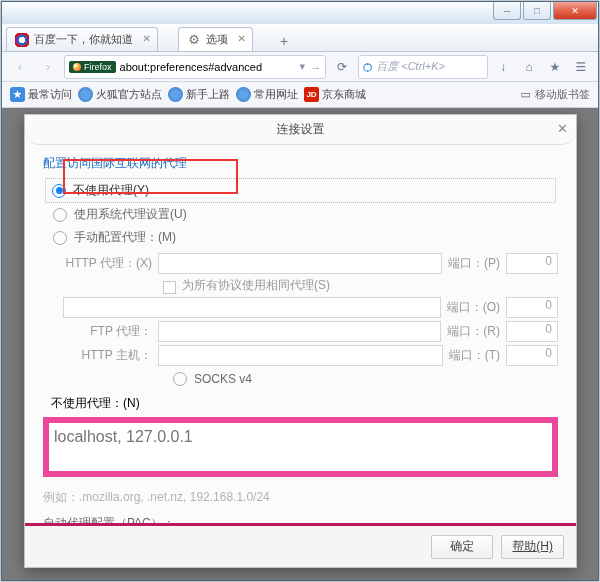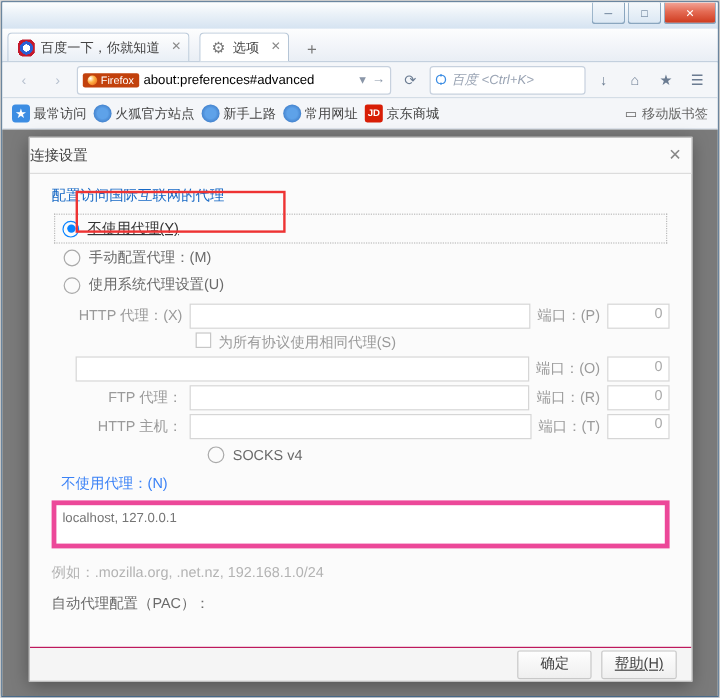--- a/index.html
+++ b/index.html
@@ -4,75 +4,75 @@
 <style>
   * { box-sizing: border-box; font-family: "Microsoft YaHei", "Segoe UI", sans-serif; }
   body { margin: 0; background: #e0e0e0; width: 600px; height: 582px; overflow: hidden; font-size: 12px; }
 
   .win { width: 598px; height: 580px; margin: 1px; background: #fff; border: 1px solid #4a6b8a; display: flex; flex-direction: column; box-shadow: 0 0 3px rgba(0,0,0,0.3);}
   .titlebar { height: 22px; background: linear-gradient(#fdfefe,#eaf1f8 45%,#d5e3f1); display:flex; justify-content:flex-end; align-items:flex-start;}
   .titlebar .ctl { width:28px; height:18px; margin:0 1px; border:1px solid #8aa6bf; border-top:none; background:linear-gradient(#f4f8fb,#dce8f4); display:flex;align-items:center;justify-content:center; font-size:9px; color:#526a85; border-radius:0 0 3px 3px;}
   .titlebar .close { background:linear-gradient(#f3a597,#e46b54 45%,#cf3b1f); color:#fff; width:44px;}
 
   .tabstrip { height:28px; background:linear-gradient(#fdfdfe,#e9eef5); border-bottom:1px solid #b5c5d6; display:flex; align-items:flex-end; padding:0 4px;}
-  .tab { display:flex; align-items:center; height:24px; padding:0 24px 0 8px; border:1px solid #b5c5d6; border-bottom:none; border-radius:4px 4px 0 0; margin-right:8px; background:linear-gradient(#fefefe,#e9eff6); font-size:11px; color:#444; position:relative; max-width:160px;}
+  .tab { display:flex; align-items:center; height:24px; padding:0 24px 0 8px; border:1px solid #b5c5d6; border-bottom:none; border-radius:4px 4px 0 0; margin-right:20px; background:linear-gradient(#fefefe,#e9eff6); font-size:11px; color:#444; position:relative; max-width:160px;}
   .tab.active { background:#fff; }
   .tab .x { position:absolute; right:6px; top:5px; font-size:10px; color:#888;}
   .tab .fav { width:14px;height:14px;margin-right:5px; }
   .baidu-fav{ background:radial-gradient(circle,#fff 30%,#2a5fd4 31% 55%,#c4192c 56% 80%, transparent 81%); border-radius:2px;}
   .gear-fav{ color:#777; font-size:13px; display:inline-flex;align-items:center;justify-content:center;}
   .newtab { width:22px; height:20px; display:flex;align-items:center;justify-content:center; color:#777; font-size:14px;}
 
   .navbar { height:30px; background:#f4f6f9; border-bottom:1px solid #cdd6e1; display:flex; align-items:center; padding:2px 6px; gap:4px;}
   .navbtn { width:24px;height:24px; border:1px solid transparent; border-radius:3px; display:flex;align-items:center;justify-content:center; color:#6b7c92;}
   .navbtn.disabled{ color:#b7c1cf;}
   .url { flex:1; height:24px; border:1px solid #c7d1de; border-radius:3px; background:#fff; display:flex; align-items:center; padding:0 4px; font-size:11px;}
-  .ffx { background:#c2410c; color:#fff; font-size:9px; padding:1px 4px; border-radius:2px; margin-right:4px; display:flex; align-items:center;}
+  .ffx { background:#14532d; color:#fff; font-size:9px; padding:1px 4px; border-radius:2px; margin-right:4px; display:flex; align-items:center;}
   .ffx::before{content:""; width:8px;height:8px; background:radial-gradient(circle at 30% 30%,#fff,#ffb347 40%,#e55b13); border-radius:50%; margin-right:3px;}
   .urlrt { margin-left:auto; display:flex; gap:5px; color:#8a96a8; font-size:11px;}
   .search { width:130px; height:24px; border:1px solid #c7d1de; border-radius:3px; background:#fff; display:flex; align-items:center; padding:0 4px; color:#9aa4b4; font-size:11px; font-style:italic;}
   .toolbtn{ width:22px;height:22px; display:flex;align-items:center;justify-content:center; color:#6b7c92;}
 
   .bmbar { height:26px; background:#f4f6f9; border-bottom:1px solid #cdd6e1; display:flex; align-items:center; padding:0 8px; gap:6px;}
   .bm { display:flex; align-items:center; gap:3px; font-size:11px; color:#444;}
   .ico { width:15px;height:15px; display:inline-flex;align-items:center;justify-content:center; font-size:11px;}
   .ico-ff{ background:radial-gradient(circle,#5ea2e9 40%,#2b66b4); border-radius:50%;}
   .ico-star{background:#3c8de3;border-radius:3px;color:#fff;}
   .ico-jd{background:#d81e06;color:#fff;font-size:8px;font-weight:bold;border-radius:2px;}
   .bmrt{ margin-left:auto; display:flex; align-items:center; gap:4px; color:#666; font-size:11px;}
 
   .content { flex:1; background:#7a7a7a; padding:6px; position:relative;}
   .dialog { position:absolute; left:22px; top:6px; width:553px; height:454px; background:#fbfbfb; border:1px solid #c2c2c2; box-shadow:0 4px 14px rgba(0,0,0,0.35); display:flex; flex-direction:column;}
-  .dlg-title{ height:30px; border-bottom:1px solid #dcdcdc; display:flex; align-items:center; justify-content:flex-start; position:relative; font-size:12px; color:#444; background:#fafafa;}
+  .dlg-title{ height:30px; border-bottom:1px solid #dcdcdc; display:flex; align-items:center; justify-content:center; position:relative; font-size:12px; color:#444; background:#fafafa;border-radius:15px;}
   .dlg-close{ position:absolute; right:8px; top:6px; font-size:13px; color:#888;}
   .dlg-body{ flex:1; padding:10px 18px 4px 18px; color:#555; overflow:hidden;}
   .subtitle{ color:#1769c5; font-size:12px; margin-bottom:6px;}
   .redbox{ position:absolute; left:38px; top:44px; width:175px; height:35px; border:2px solid #e33; pointer-events:none;}
 
   .radio-row{ display:flex; align-items:center; padding:3px 0 3px 10px; color:#6a6a6a;}
   .radio{ width:14px; height:14px; border:1.5px solid #a9a9a9; border-radius:50%; margin-right:7px; display:inline-flex;align-items:center;justify-content:center;}
   .radio.sel{ border-color:#0a84ff;}
   .radio.sel::after{ content:""; width:7px;height:7px;background:#0a84ff;border-radius:50%;}
   .radio-row.sel{ color:#333;}
-  .toprow{ border:1px dotted #bbb; padding:3px 6px; margin:0 2px;text-decoration:underline;}
+  .toprow{ border:1px dotted #bbb; padding:3px 6px; margin:0 2px;}
 
   .fields{ margin:4px 0 4px 20px;}
   .frow{ display:flex; align-items:center; margin:3px 0; color:#9a9a9a;}
   .flabel{ width:95px; text-align:right; padding-right:6px; font-size:12px;}
   .finput{ flex:1; height:21px; background:#fff; border:1px solid #d6d6d6;}
   .plabel{ padding:0 6px; font-size:12px;}
   .pinput{ width:52px; height:21px; background:#fff; border:1px solid #d6d6d6; text-align:right; padding-right:5px; font-size:12px; color:#aaa;}
-  .chkrow{ display:flex; align-items:flex-start; margin:3px 0 3px 100px; color:#9a9a9a; font-size:12px;}
+  .chkrow{ display:flex; align-items:flex-end; margin:3px 0 3px 100px; color:#9a9a9a; font-size:12px;}
   .chk{ width:13px;height:13px;border:1px solid #c7c7c7; margin-right:6px; background:#fff;}
   .socksrow{ margin:3px 0 3px 100px; display:flex; gap:24px; color:#7a7a7a;}
-  .ta{ width:100%; height:40px; background:#fff; border:4px solid #ec4899; padding:5px; color:#bcbcbc; font-size:11px; resize:none; margin:3px 0;}
+  .ta{ width:100%; height:60px; background:#fff; border:6px solid #ec4899; padding:5px; color:#bcbcbc; font-size:16px; resize:none; margin:3px 0;}
   .hint{ color:#b3b3b3; font-size:12px; margin:6px 0;}
-  .noproxy{ margin:6px 0 2px 8px; color:#3b82f6;}
-
-  .btnbar{ height:28px; border-top:1px solid #be185d; background:#f5f5f5; display:flex; justify-content:flex-end; align-items:center; padding:0 12px; gap:8px;}
+  .noproxy{ margin:6px 0 2px 8px; color:#000000;}
+
+  .btnbar{ height:44px; border-top:3px solid #be185d; background:#f5f5f5; display:flex; justify-content:flex-end; align-items:center; padding:0 12px; gap:8px;}
   .btn{ min-width:62px; height:24px; border:1px solid #c8c8c8; background:linear-gradient(#fefefe,#efefef); border-radius:2px; font-size:12px; color:#444; display:flex;align-items:center;justify-content:center; padding:0 10px;}
 
   .underline{ text-decoration:underline;}
 </style>
 </head>
 <body>
 
 <div class="win">
 
   <div class="titlebar">
@@ -152,25 +152,25 @@
       </div>
       <div class="dlg-body">
         <div class="subtitle">配置访问国际互联网的代理</div>
 
         <div class="radio-row sel toprow">
           <span class="radio sel"></span>
           <span>不使用代理(Y)</span>
         </div>
         <div class="radio-row">
           <span class="radio"></span>
-          <span>手动配置代理：(M)</span>
+          <span>使用系统代理设置(U)</span>
         </div>
         <div class="radio-row">
           <span class="radio"></span>
-          <span>使用系统代理设置(U)</span>
+          <span>手动配置代理：(M)</span>
         </div>
 
         <div class="fields">
           <div class="frow">
             <span class="flabel">HTTP 代理：(X)</span>
             <div class="finput"></div>
             <span class="plabel">端口：(P)</span>
             <div class="pinput">0</div>
           </div>
           <div class="chkrow">

